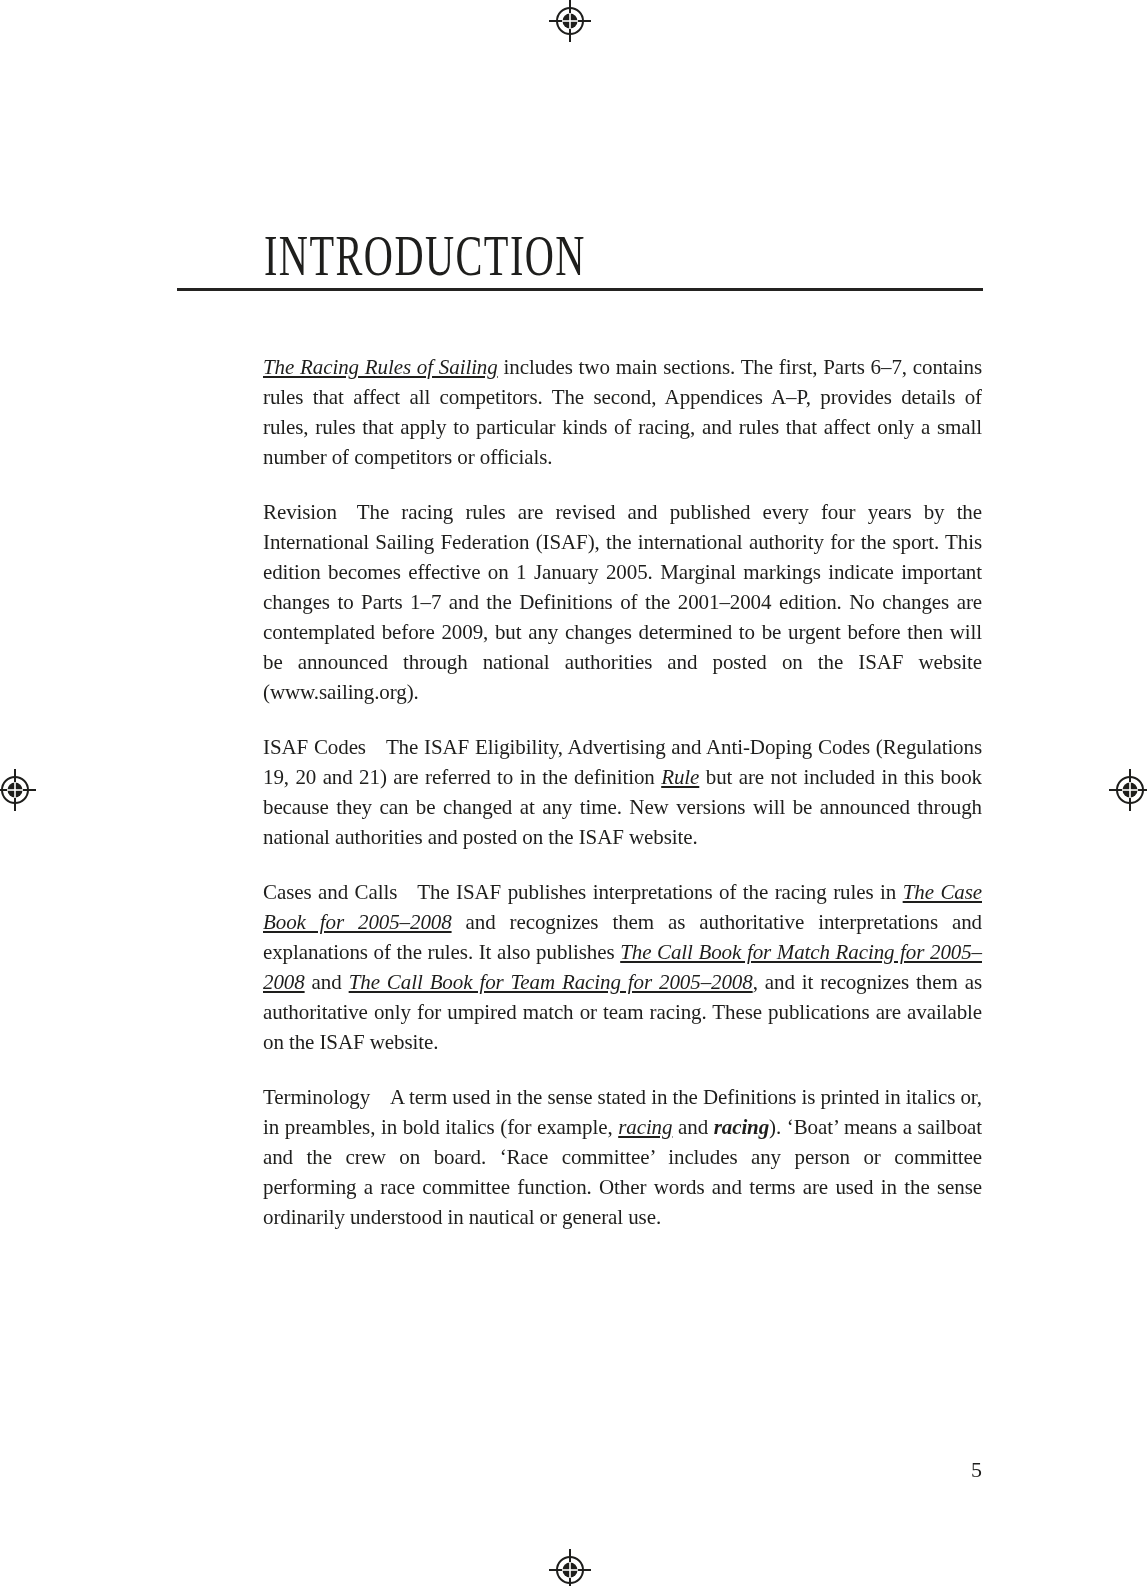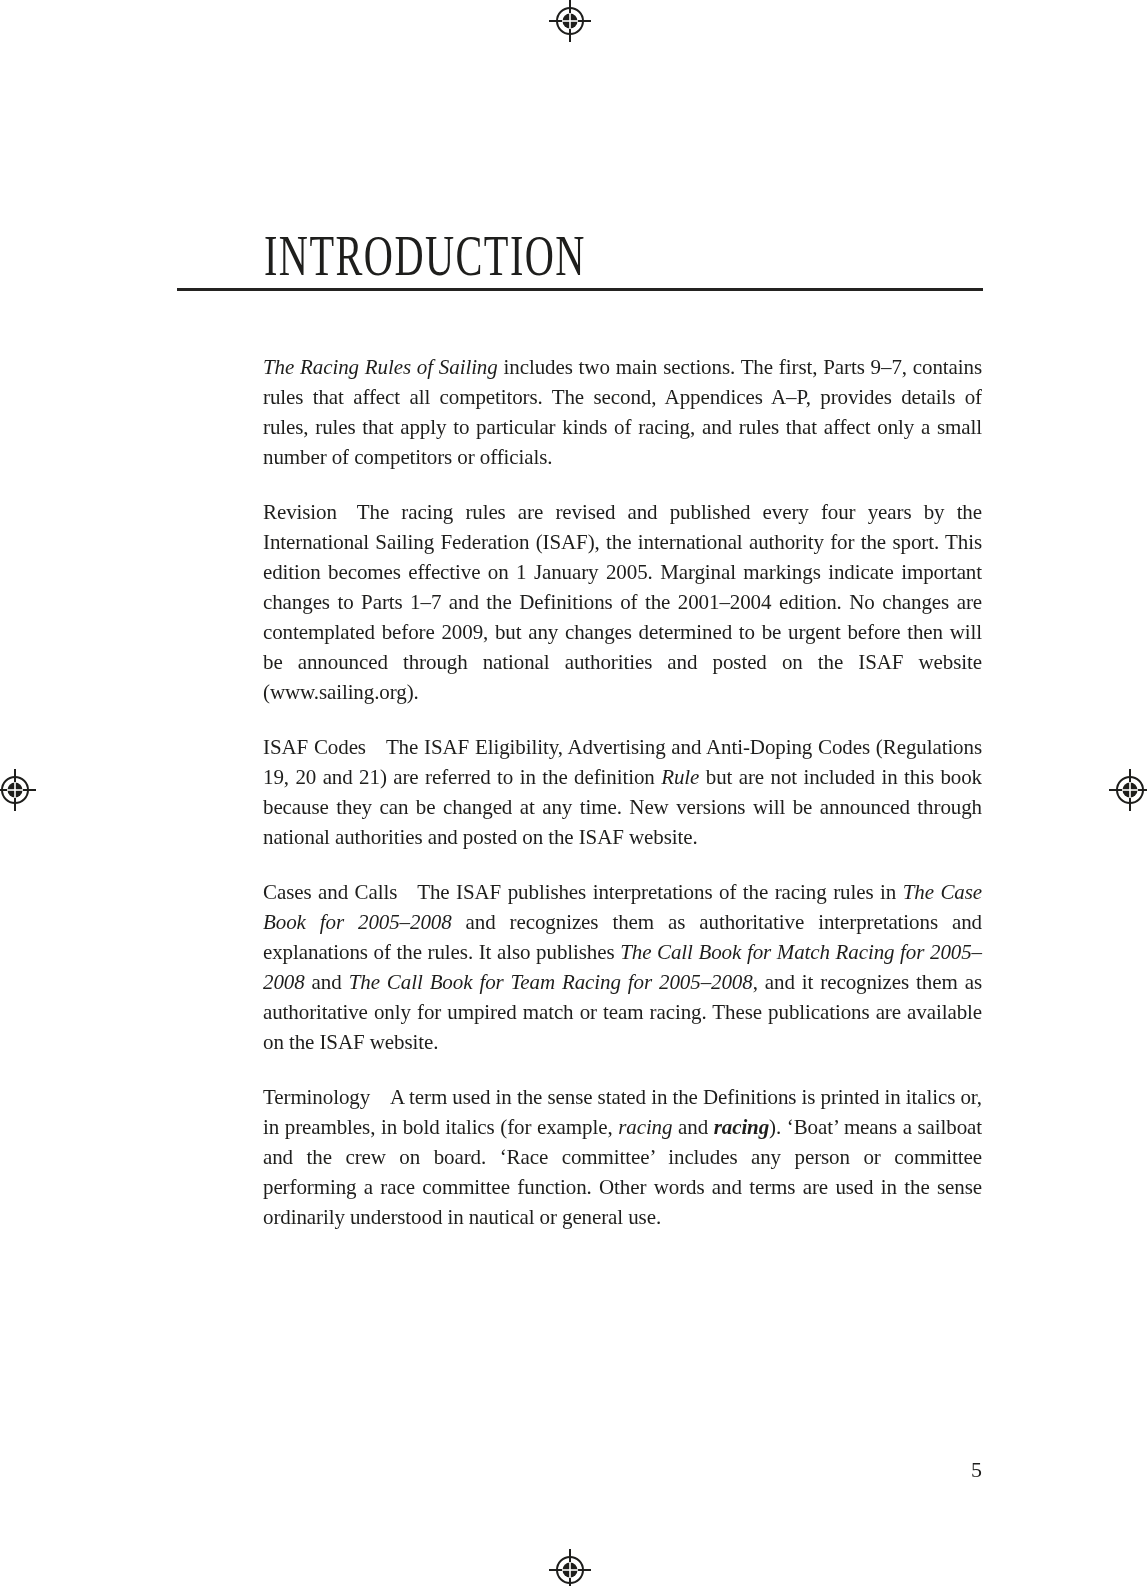--- a/index.html
+++ b/index.html
@@ -55,21 +55,21 @@
     line-height: 30px;
     letter-spacing: -0.1px;
     text-align: justify;
     hyphens: auto;
     -webkit-hyphens: auto;
   }
   .para {
     margin: 0 0 25px 0;
   }
   .run-r  { }
-  .run-i  { font-style: italic; }
+  .run-i  { font-style: italic; text-decoration: underline; }
   .run-b  { font-weight: normal; margin-right: 0.95em; }
   .run-bi { font-weight: bold; font-style: italic; }
   .pagenum {
     position: absolute;
     left: 942px;
     top: 1456px;
     width: 40px;
     text-align: right;
     font-size: 22px;
     line-height: 28px;
@@ -114,21 +114,21 @@
     <circle cx="22" cy="22" r="7.5" fill="#1e1e1c"></circle>
     <line x1="22" y1="14" x2="22" y2="30" stroke="#ffffff" stroke-width="1.6"></line>
     <line x1="14" y1="22" x2="30" y2="22" stroke="#ffffff" stroke-width="1.6"></line>
   </svg>
 
   <h1 class="title">INTRODUCTION</h1>
 
   <div class="rule"></div>
 
   <div class="body-text">
-    <p class="para"><span class="run-i">The Racing Rules of Sailing</span><span class="run-r"> includes two main sections. The first, Parts 9–7, contains rules that affect all competitors. The second, Appendices A–P, provides details of rules, rules that apply to particular kinds of racing, and rules that affect only a small number of competitors or officials.</span></p>
+    <p class="para"><span class="run-i">The Racing Rules of Sailing</span><span class="run-r"> includes two main sections. The first, Parts 6–7, contains rules that affect all competitors. The second, Appendices A–P, provides details of rules, rules that apply to particular kinds of racing, and rules that affect only a small number of competitors or officials.</span></p>
     <p class="para"><span class="run-b">Revision</span><span class="run-r">The racing rules are revised and published every four years by the International Sailing Federation (ISAF), the international authority for the sport. This edition becomes effective on 1 January 2005. Marginal markings indicate important changes to Parts 1–7 and the Definitions of the 2001–2004 edition. No changes are contemplated before 2009, but any changes determined to be urgent before then will be announced through national authorities and posted on the ISAF website (www.sailing.org).</span></p>
     <p class="para"><span class="run-b">ISAF Codes</span><span class="run-r">The ISAF Eligibility, Advertising and Anti-Doping Codes (Regulations 19, 20 and 21) are referred to in the definition </span><span class="run-i">Rule</span><span class="run-r"> but are not included in this book because they can be changed at any time. New versions will be announced through national authorities and posted on the ISAF website.</span></p>
     <p class="para"><span class="run-b">Cases and Calls</span><span class="run-r">The ISAF publishes interpretations of the racing rules in </span><span class="run-i">The Case Book for 2005–2008</span><span class="run-r"> and recognizes them as authoritative interpretations and explanations of the rules. It also publishes </span><span class="run-i">The Call Book for Match Racing for 2005–2008</span><span class="run-r"> and </span><span class="run-i">The Call Book for Team Racing for 2005–2008</span><span class="run-r">, and it recognizes them as authoritative only for umpired match or team racing. These publications are available on the ISAF website.</span></p>
     <p class="para"><span class="run-b">Terminology</span><span class="run-r">A term used in the sense stated in the Definitions is printed in italics or, in preambles, in bold italics (for example, </span><span class="run-i">racing</span><span class="run-r"> and </span><span class="run-bi">racing</span><span class="run-r">). ‘Boat’ means a sailboat and the crew on board. ‘Race committee’ includes any person or committee performing a race committee function. Other words and terms are used in the sense ordinarily understood in nautical or general use.</span></p>
   </div>
 
   <div class="pagenum">5</div>
 
 </div>
 

